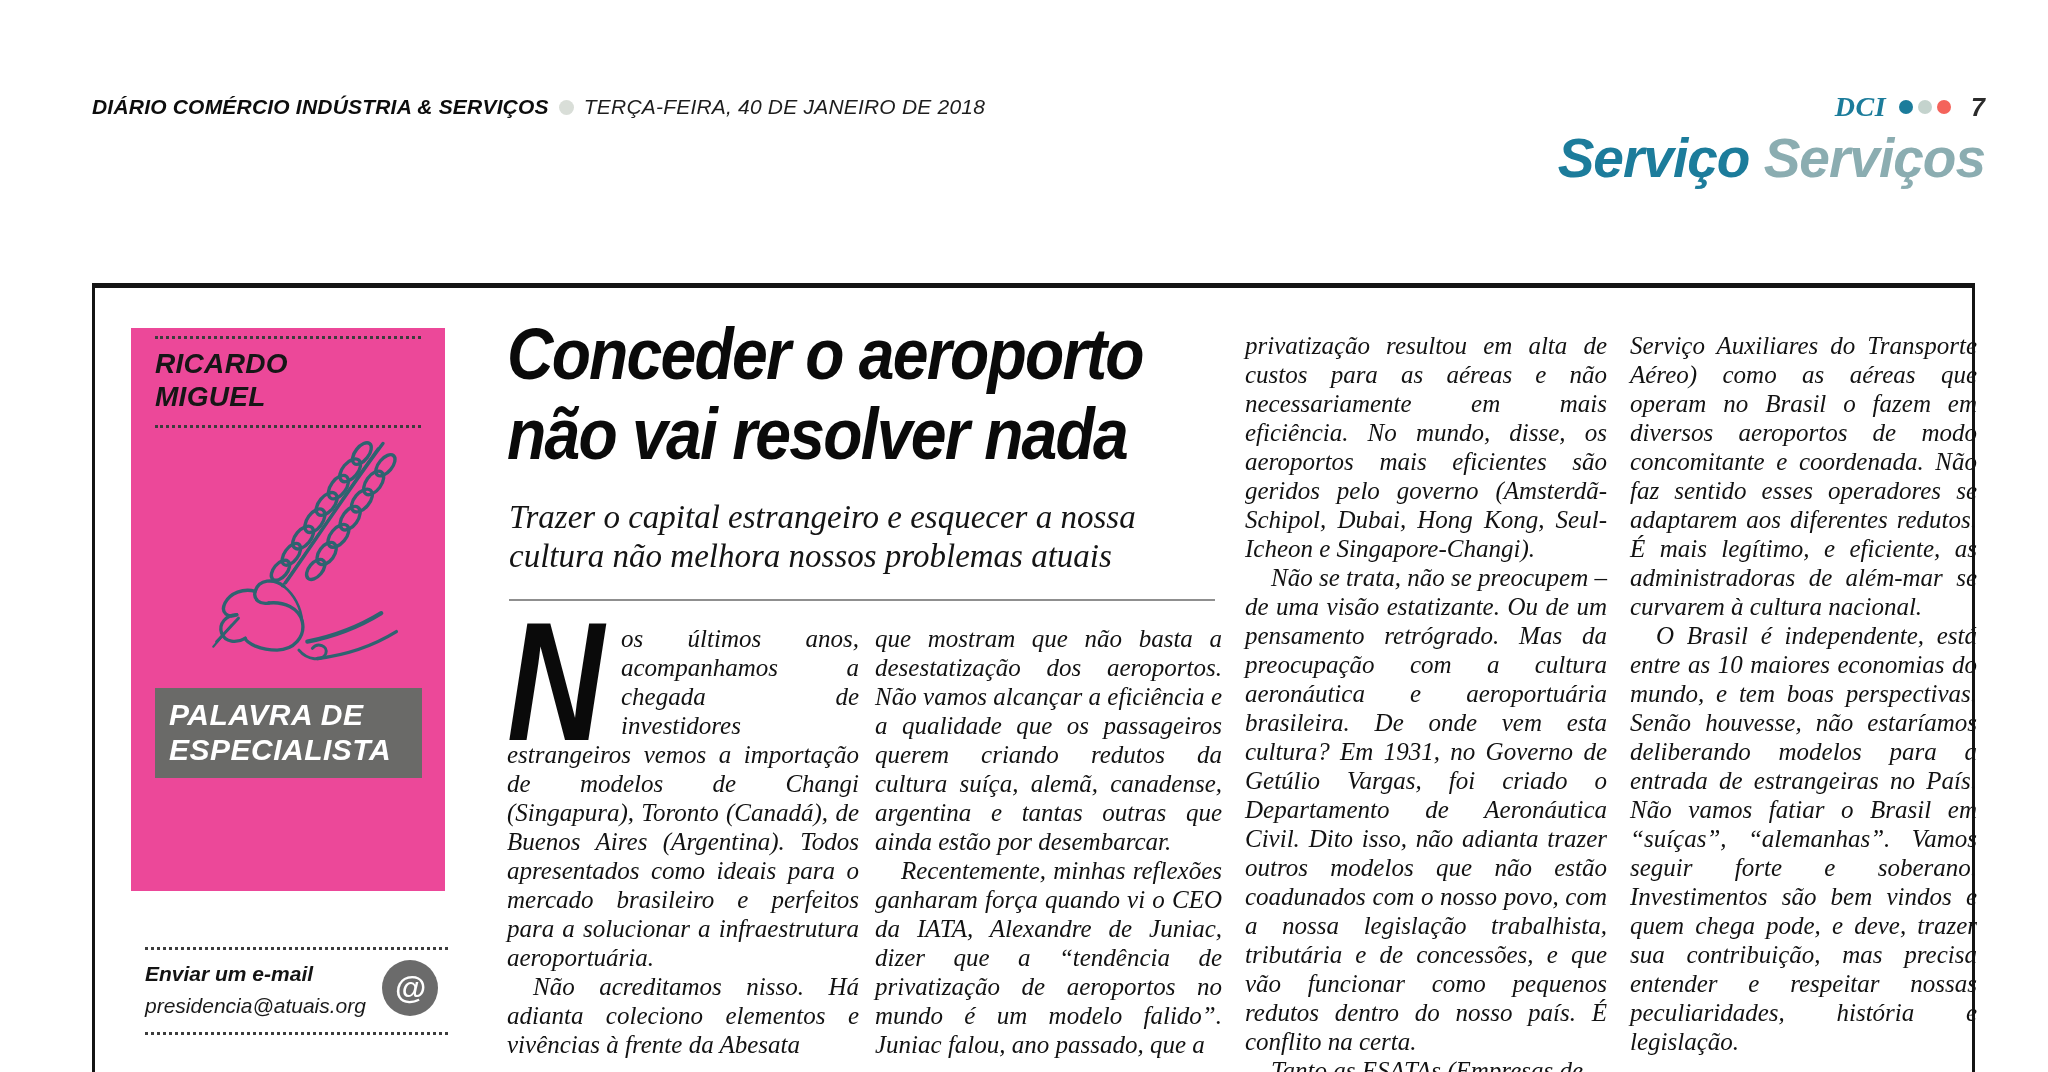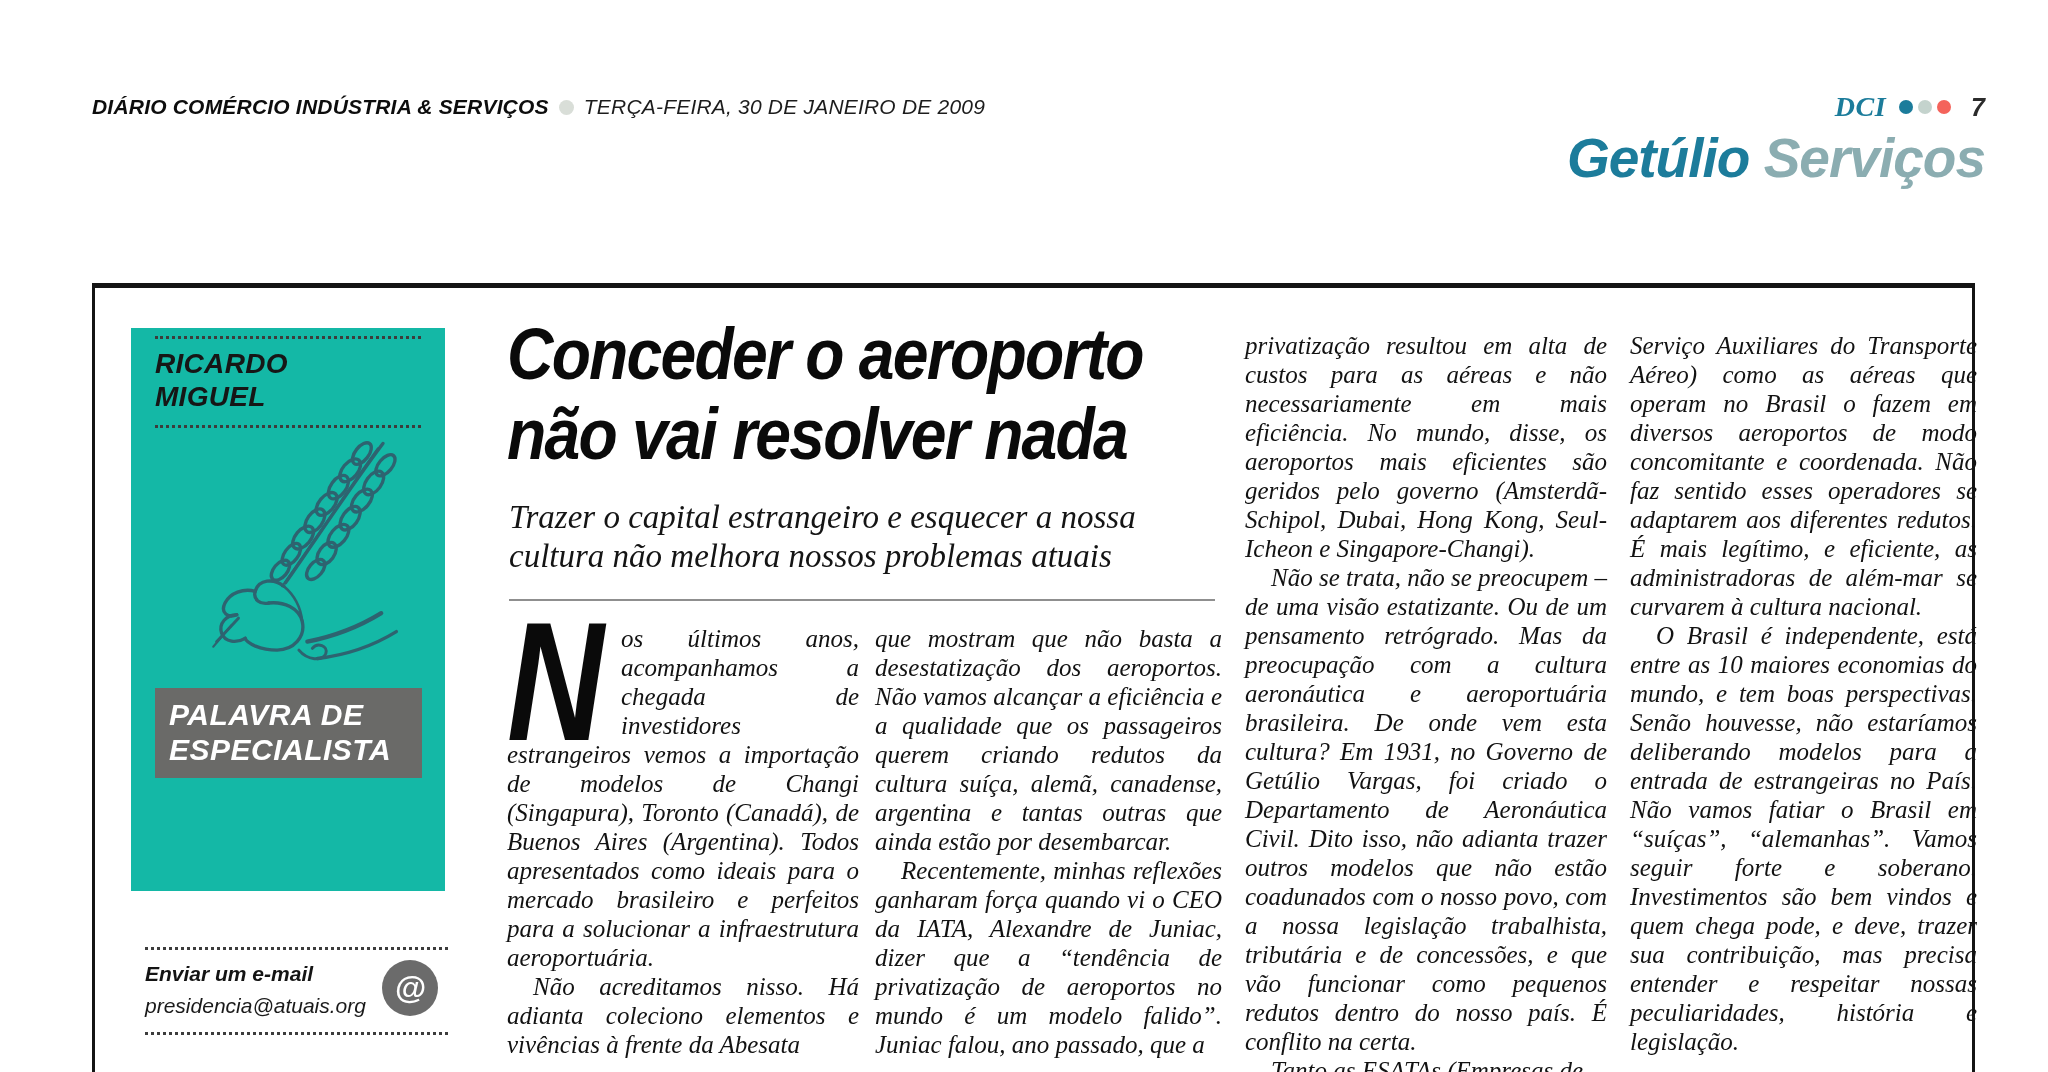--- a/index.html
+++ b/index.html
@@ -21,21 +21,21 @@
   
   .section-header{position:absolute;top:126px;right:63px;font-weight:700;font-size:55px;
                   letter-spacing:-1px;white-space:nowrap;}
 
   
   .article-box{position:absolute;left:92px;top:283px;width:1883px;height:789px;
                border-top:5px solid #141414;border-left:3px solid #141414;border-right:3px solid #141414;
                box-sizing:border-box;}
 
   
-  .side-box{position:absolute;left:36px;top:40px;width:314px;height:563px;background:#14b8a6;
+  .side-box{position:absolute;left:36px;top:40px;width:314px;height:563px;background:#ec4899;
             box-sizing:border-box;padding:8px 24px 0;display:flex;flex-direction:column;}
   .dotted{border-top:3px dotted #3c3c3c;height:0;}
   .author-name{font-weight:700;font-size:28px;line-height:33px;letter-spacing:.3px;color:#161616;
                margin:8px 0 12px;max-width:160px;}
   .author-role{font-size:23.5px;line-height:31px;font-weight:400;color:#222;margin:9px 0 0;letter-spacing:.2px;}
   .quill-wrap{margin:2px auto 0;}
   .badge{background:#6a6a68;color:#fff;font-weight:700;font-size:30px;line-height:35px;
          letter-spacing:.5px;padding:9px 14px 11px;width:267px;box-sizing:border-box;margin-top:2px;}
 
   .email-block{position:absolute;left:50px;top:659px;width:303px;}
@@ -68,33 +68,33 @@
            transform-origin:0 0;margin-right:10px;color:#0a0a0a;overflow:visible;}
 </style>
 </head>
 <body>
 
 <div id="canvas">
 
   <div class="masthead">
     <span class="mast-name">DIÁRIO COMÉRCIO INDÚSTRIA &amp; SERVIÇOS</span>
     <span class="mast-dot"></span>
-    <span class="mast-date">TERÇA-FEIRA, 30 DE JANEIRO DE 2009</span>
+    <span class="mast-date">TERÇA-FEIRA, 40 DE JANEIRO DE 2018</span>
     <div class="mast-right">
       <span class="dci-logo" style="color:#1c7c9b">DCI</span>
       <span class="dci-dots">
         <span style="background:#1c7c9b"></span>
         <span style="background:#c4d3cd"></span>
         <span style="background:#f4635b"></span>
       </span>
       <span class="page-num">7</span>
     </div>
   </div>
 
-  <div class="section-header"><span style="color:#1c7c9b">Getúlio</span><span style="color:#8badb1"> </span><span style="color:#8badb1">Serviços</span></div>
+  <div class="section-header"><span style="color:#1c7c9b">Serviço</span><span style="color:#8badb1"> </span><span style="color:#8badb1">Serviços</span></div>
 
   <div class="article-box">
 
     <div class="side-box">
       <div class="dotted"></div>
       <div class="author-name">RICARDO MIGUEL</div>
       <div class="dotted"></div>
 
       <div class="quill-wrap">
         <svg width="262" height="252" viewBox="0 0 310 300">

